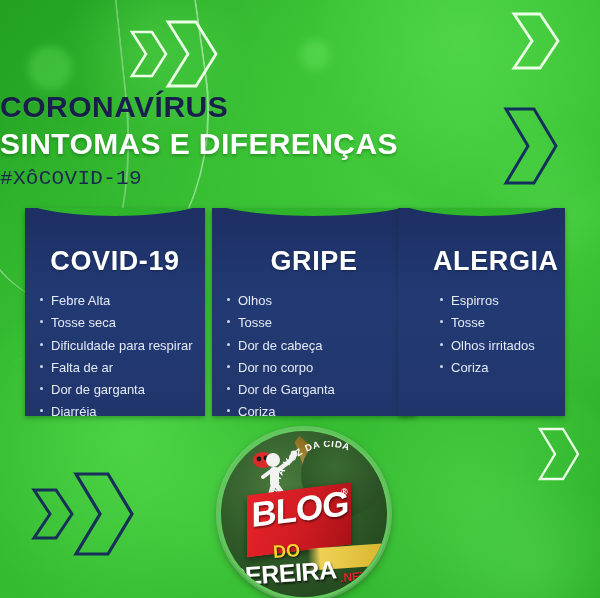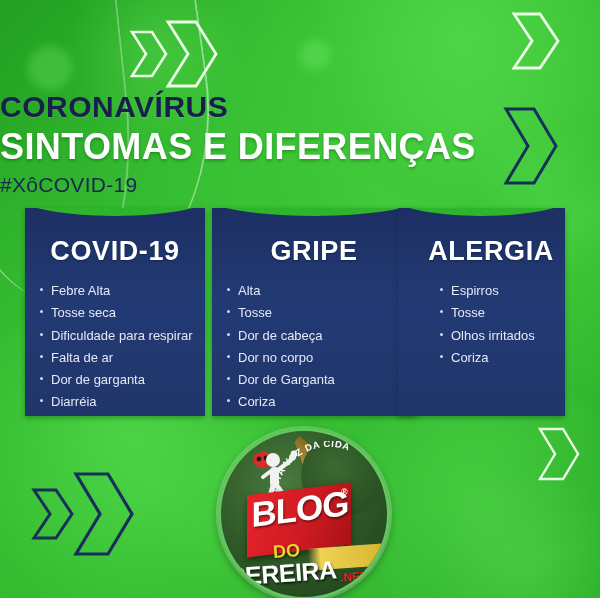--- a/index.html
+++ b/index.html
@@ -98,32 +98,33 @@
   }
   .t-main {
     font-size: 30px;
     font-weight: bold;
     letter-spacing: .5px;
     color: #16204a;
     text-shadow: 0 1px 1px rgba(255,255,255,.12);
   }
   .t-sub {
     margin-top: 7px;
-    font-size: 36px;
+    font-size: 30px;
     font-weight: bold;
     letter-spacing: .4px;
     color: #ffffff;
     text-shadow: 0 2px 3px rgba(0,70,0,.35);
   }
   .t-hash {
     margin-top: 9px;
     font-size: 21px;
     font-weight: normal;
     letter-spacing: .3px;
     color: #1b2750;
+    font-family: Liberation Mono, monospace;
   }
 
   
   .panel {
     position: absolute;
     top: 208px;
     height: 208px;
     background: linear-gradient(180deg, #1d2f63 0%, #223a74 45%, #20356a 100%);
     box-shadow: 0 2px 5px rgba(0,40,0,.35);
     overflow: hidden;
@@ -137,21 +138,21 @@
     width: 112%;
     height: 22px;
     background: #2fb52c;
     border-radius: 0 0 50% 50% / 0 0 100% 100%;
   }
   .p1 { left: 25px;  width: 180px; }
   .p2 { left: 212px; width: 204px; }
   .p3 { left: 398px; width: 148px; padding-left: 19px; }
 
   .panel h2 {
-    margin: 6px;
+    margin: 16px;
     padding: 22px 0 0 0;
     text-align: center;
     font-size: 27px;
     font-weight: bold;
     letter-spacing: .6px;
     color: #ffffff;
     text-shadow: 0 1px 2px rgba(0,0,0,.3);
   }
   .panel ul {
     margin: 16px 0 0 0;
@@ -367,21 +368,21 @@
       <li>Falta de ar</li>
       <li>Dor de garganta</li>
       <li>Diarréia</li>
       <li>Fadiga</li>
     </ul>
   </div>
 
   <div class="panel p2">
     <h2>GRIPE</h2>
     <ul>
-      <li>Alta</li>
+      <li>Olhos</li>
       <li>Tosse</li>
       <li>Dor de cabeça</li>
       <li>Dor no corpo</li>
       <li>Dor de Garganta</li>
       <li>Coriza</li>
     </ul>
   </div>
 
   <div class="panel p3">
     <h2>ALERGIA</h2>

